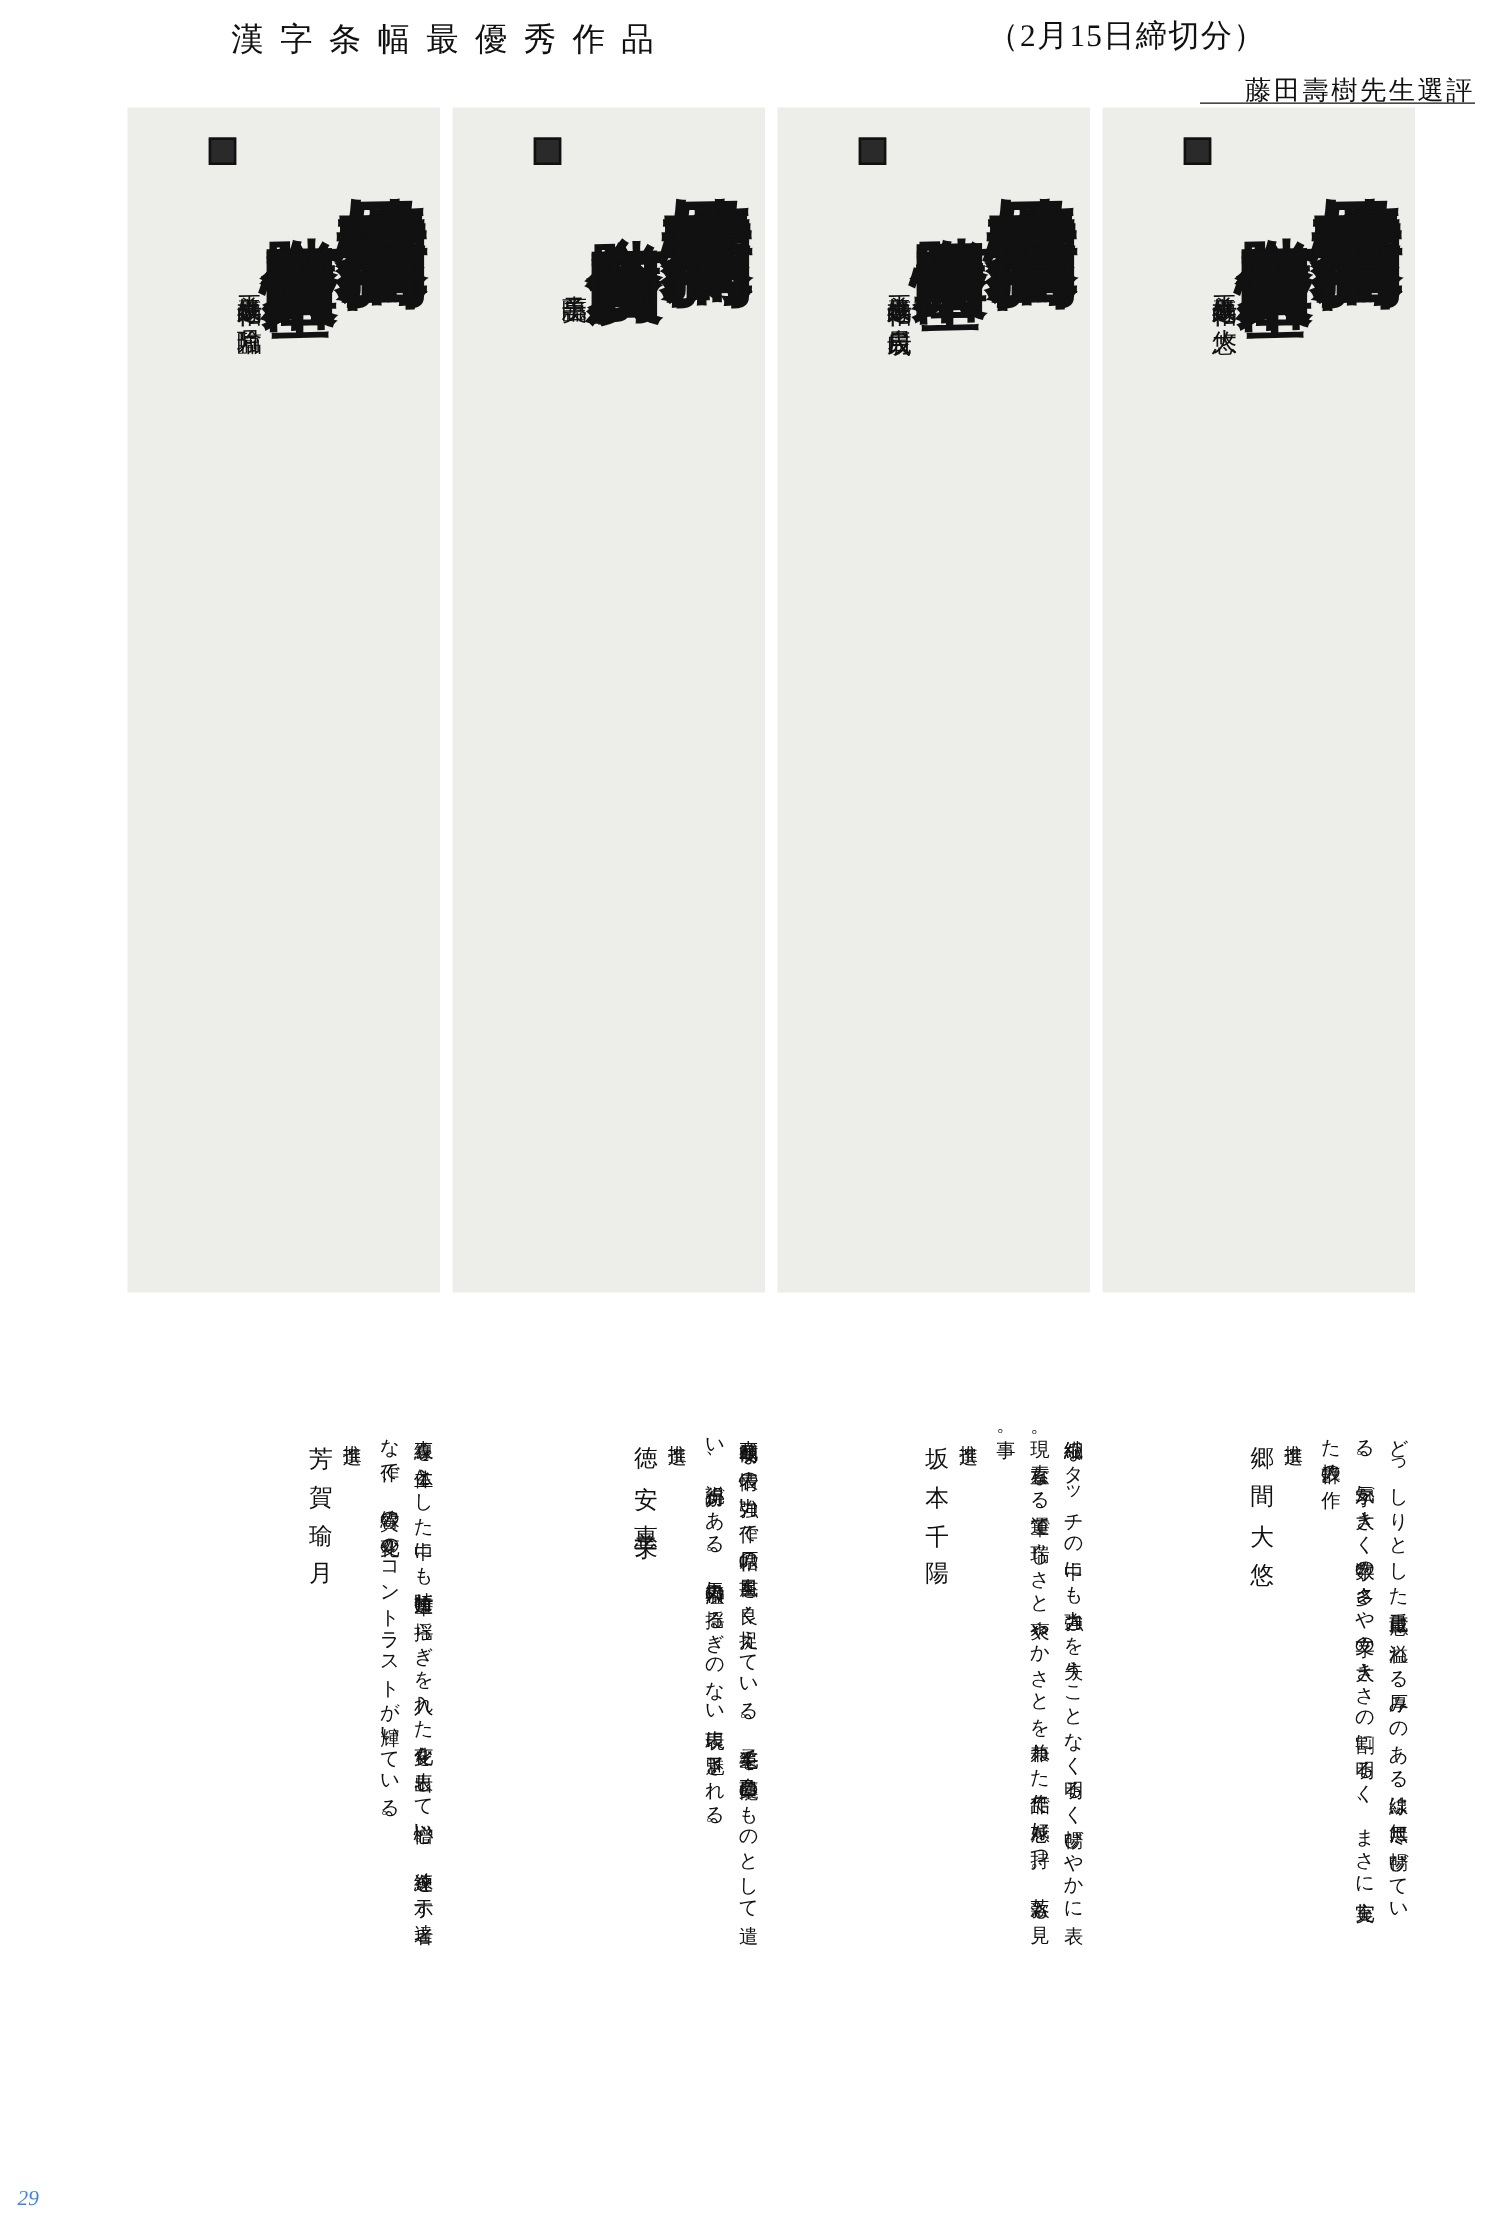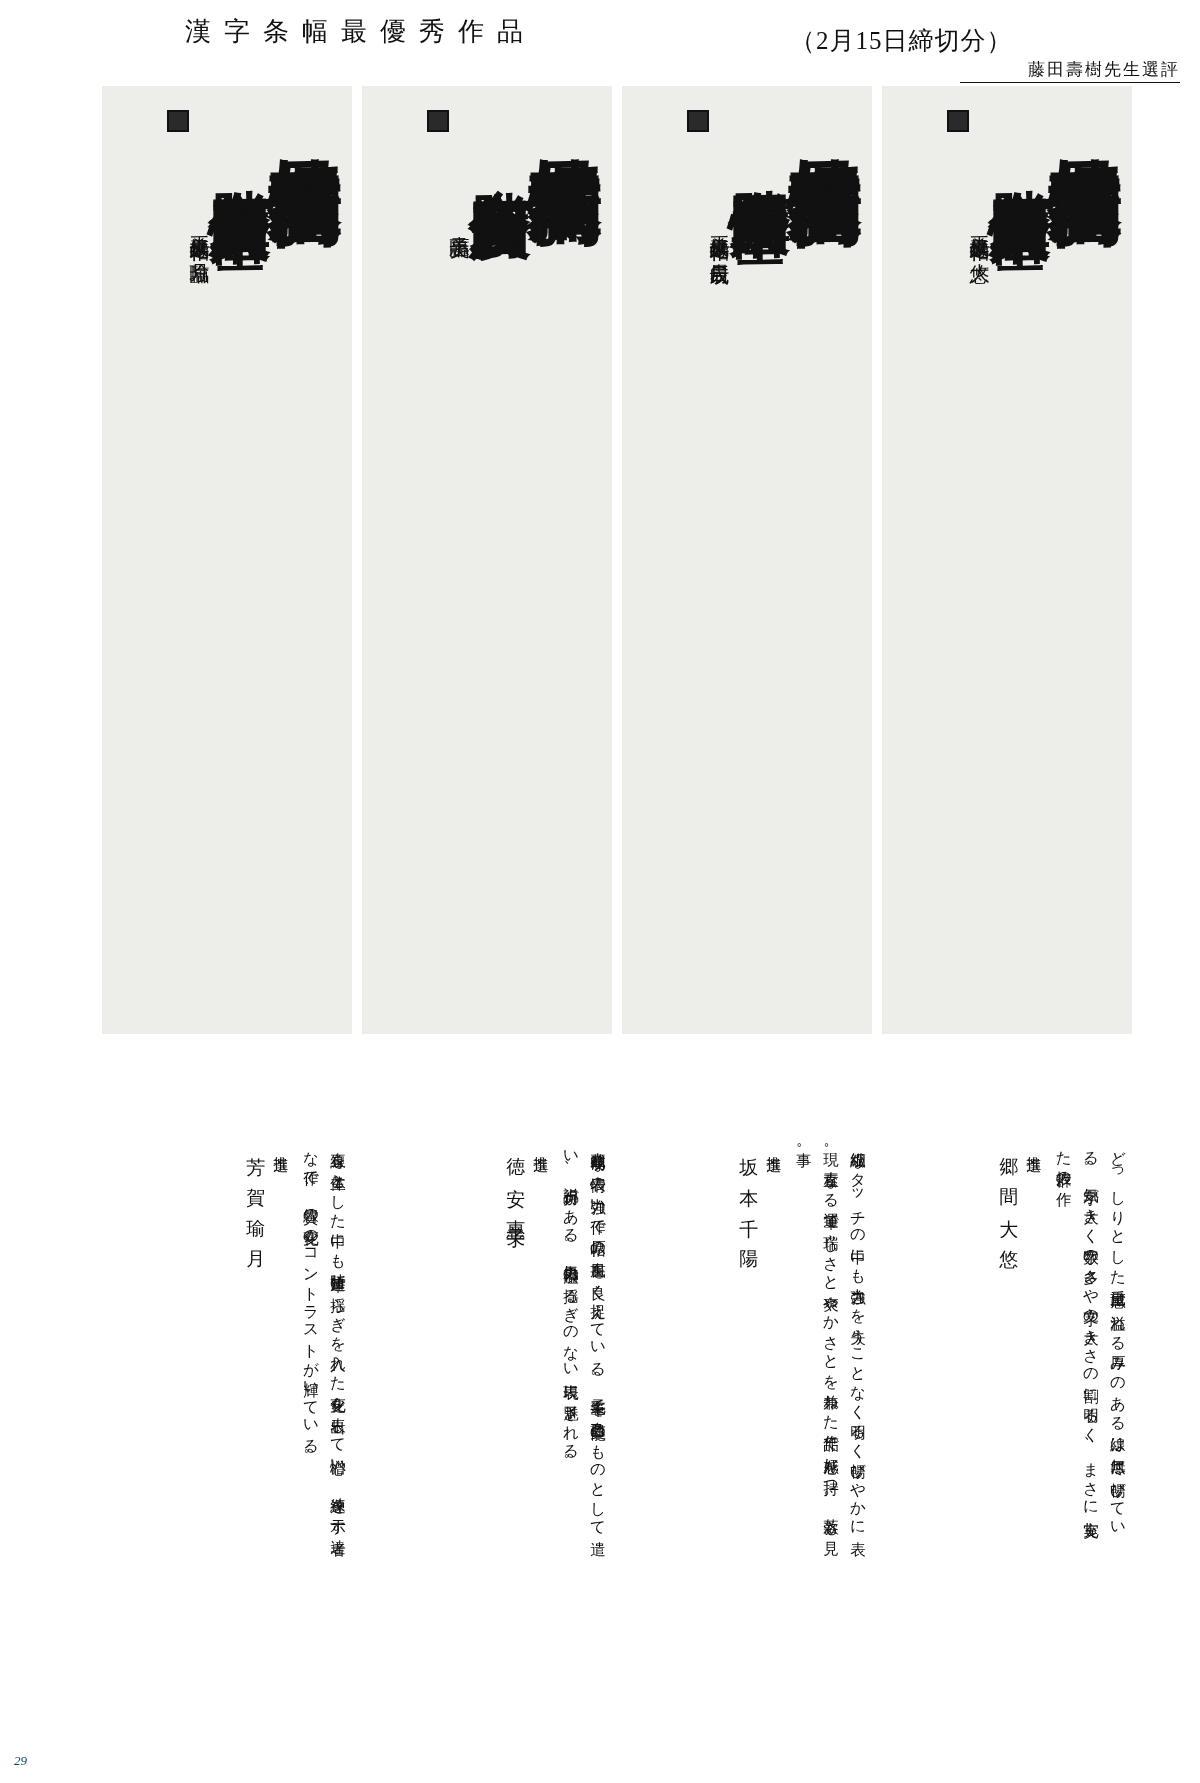--- a/index.html
+++ b/index.html
@@ -29,30 +29,30 @@
     left: 185px;
     top: 6px;
     font-size: 26px;
     letter-spacing: 13px;
     white-space: nowrap;
     font-weight: 400;
   }
   .header-deadline {
     position: absolute;
     left: 790px;
-    top: 16px;
+    top: 4px;
     font-size: 25px;
     white-space: nowrap;
     letter-spacing: 1px;
   }
   .judge-line {
     position: absolute;
     top: 58px;
     right: 20px;
-    font-size: 17px;
+    font-size: 21px;
     letter-spacing: 2px;
     white-space: nowrap;
   }
   .judge-underline {
     position: absolute;
     top: 82px;
     right: 20px;
     width: 220px;
     height: 1px;
     background: #111;
@@ -173,23 +173,23 @@
     max-height: 390px;
     margin-left: 8px;
     text-align: justify;
   }
 
   
   .page-number {
     position: absolute;
     left: 14px;
     bottom: 14px;
-    font-size: 13px;
+    font-size: 17px;
     font-style: italic;
-    color: #0c4a6e;
+    color: #3b82f6;
     font-family: "Liberation Serif", serif;
   }
 </style>
 </head>
 <body>
 
 <div class="page-header">
   <div class="header-title">漢字条幅最優秀作品</div>
   <div class="header-deadline">（2月15日締切分）</div>
 </div>

